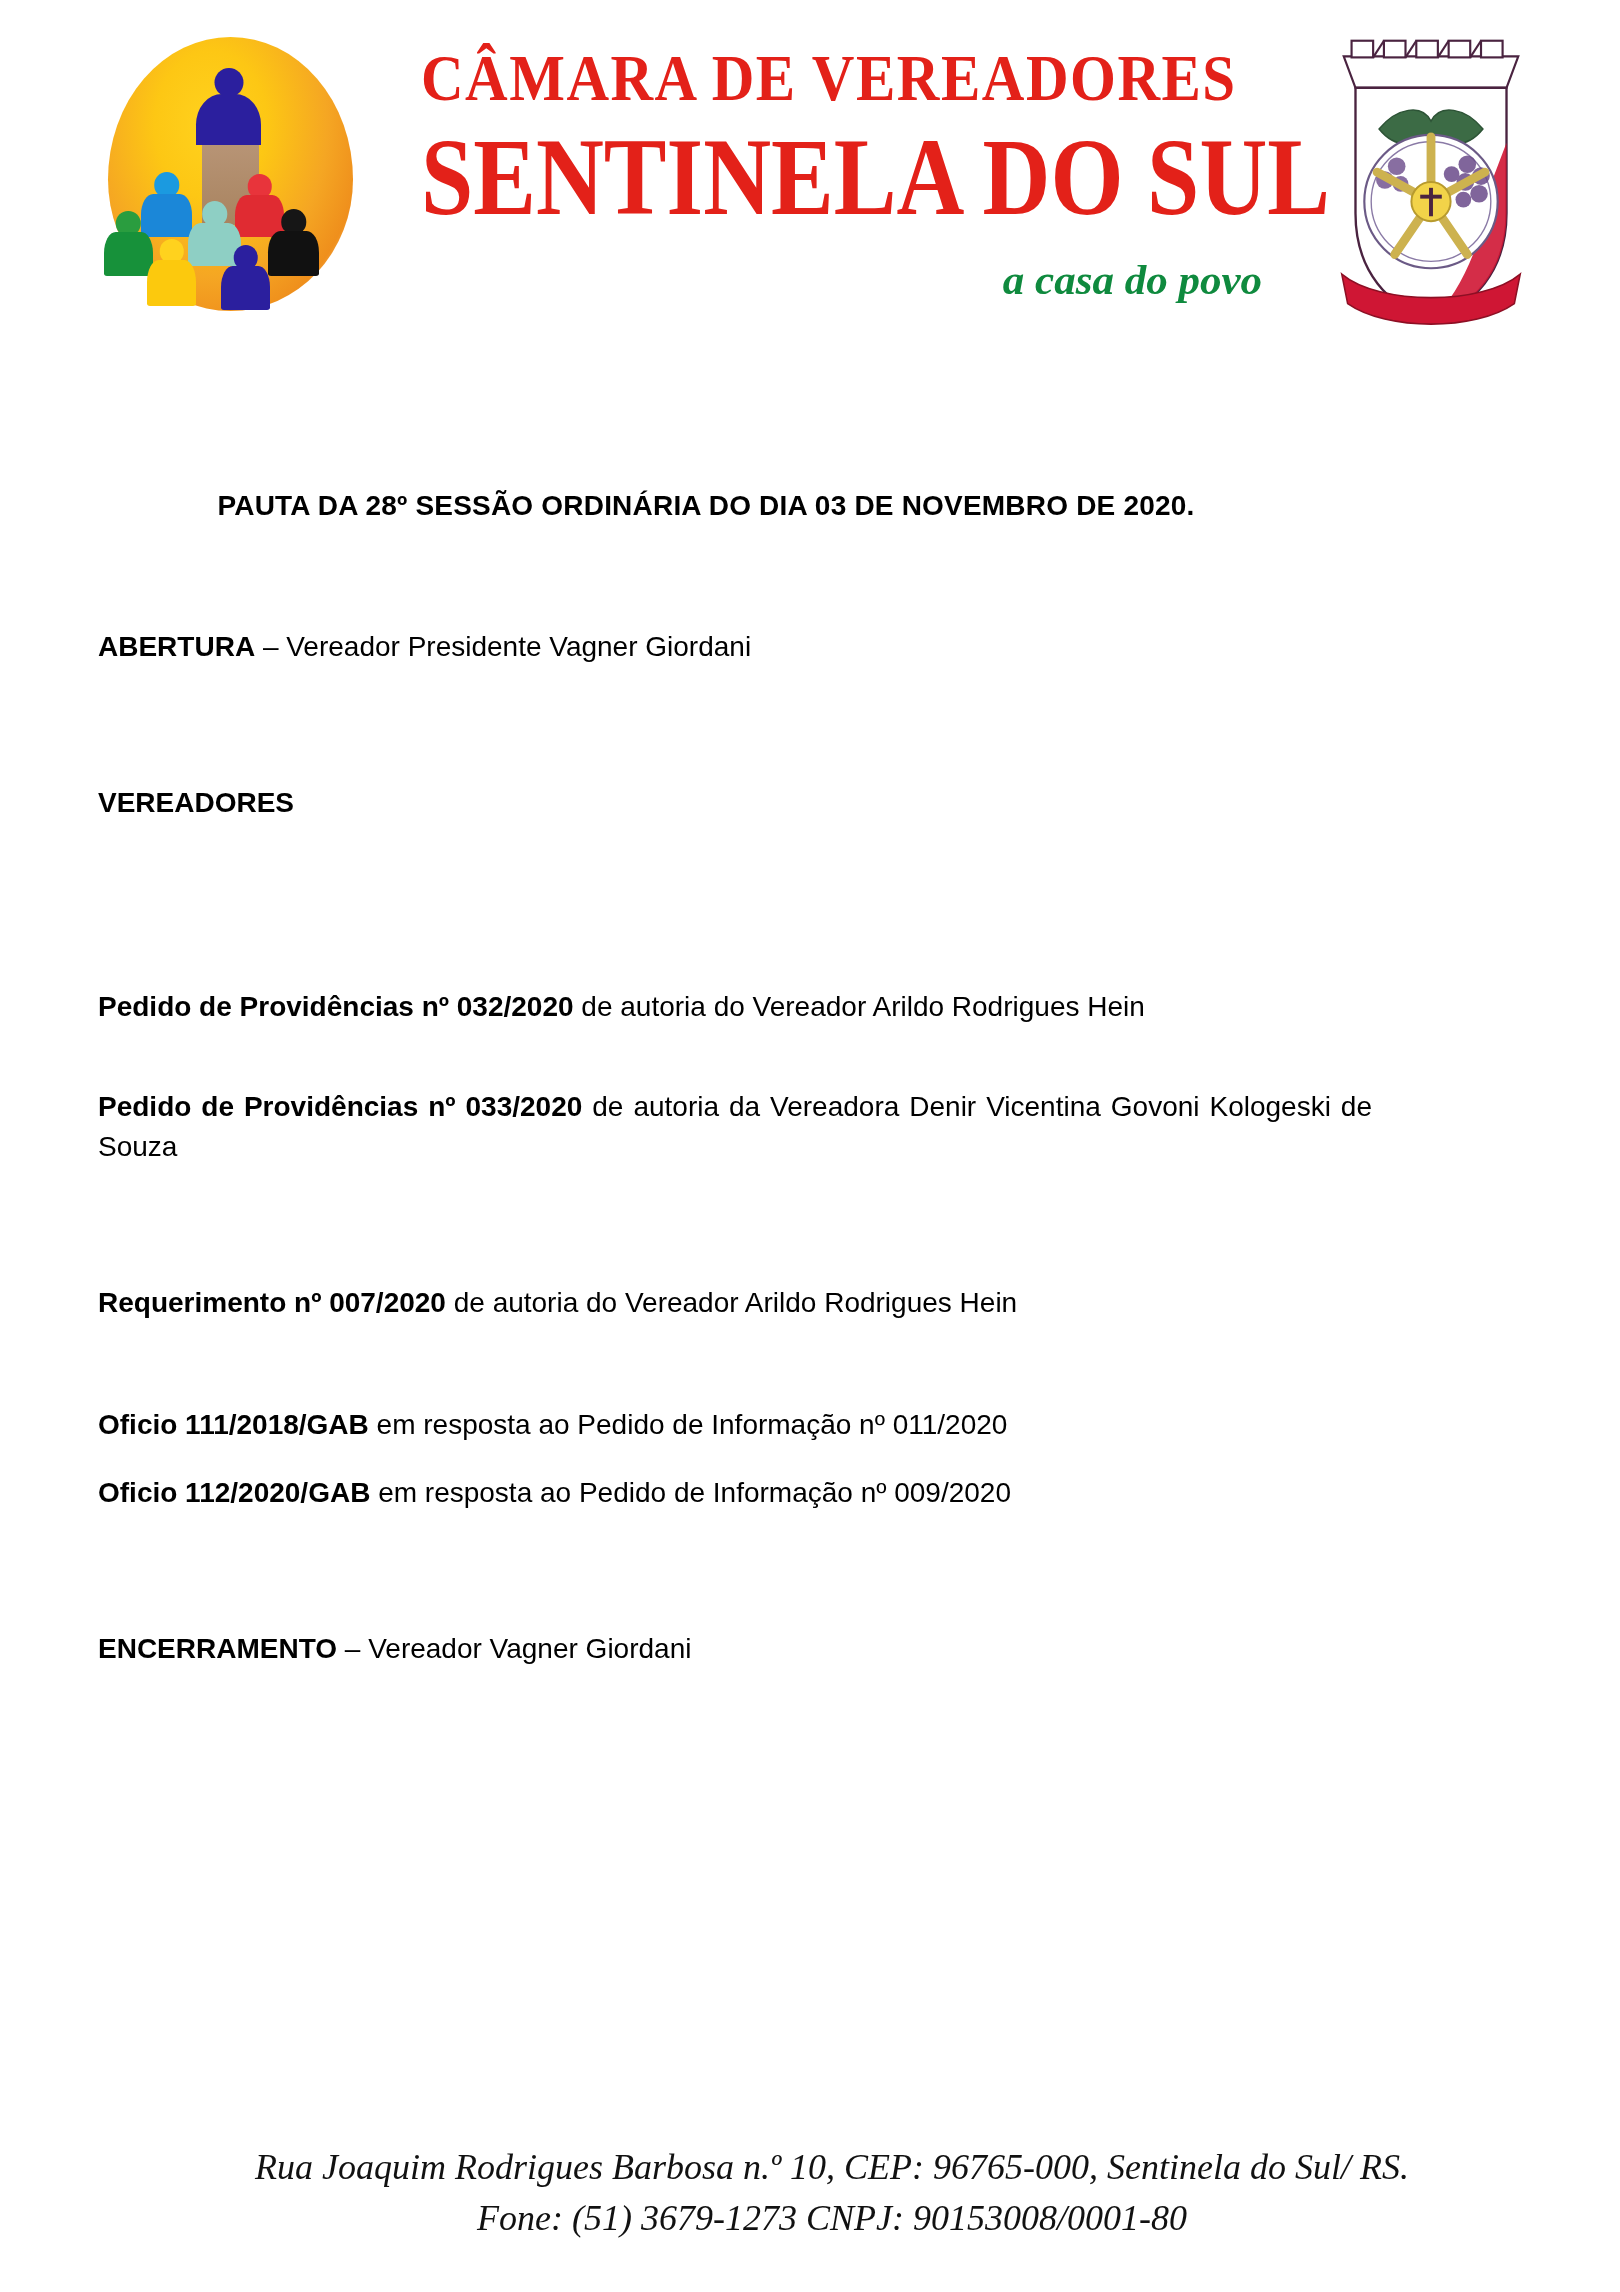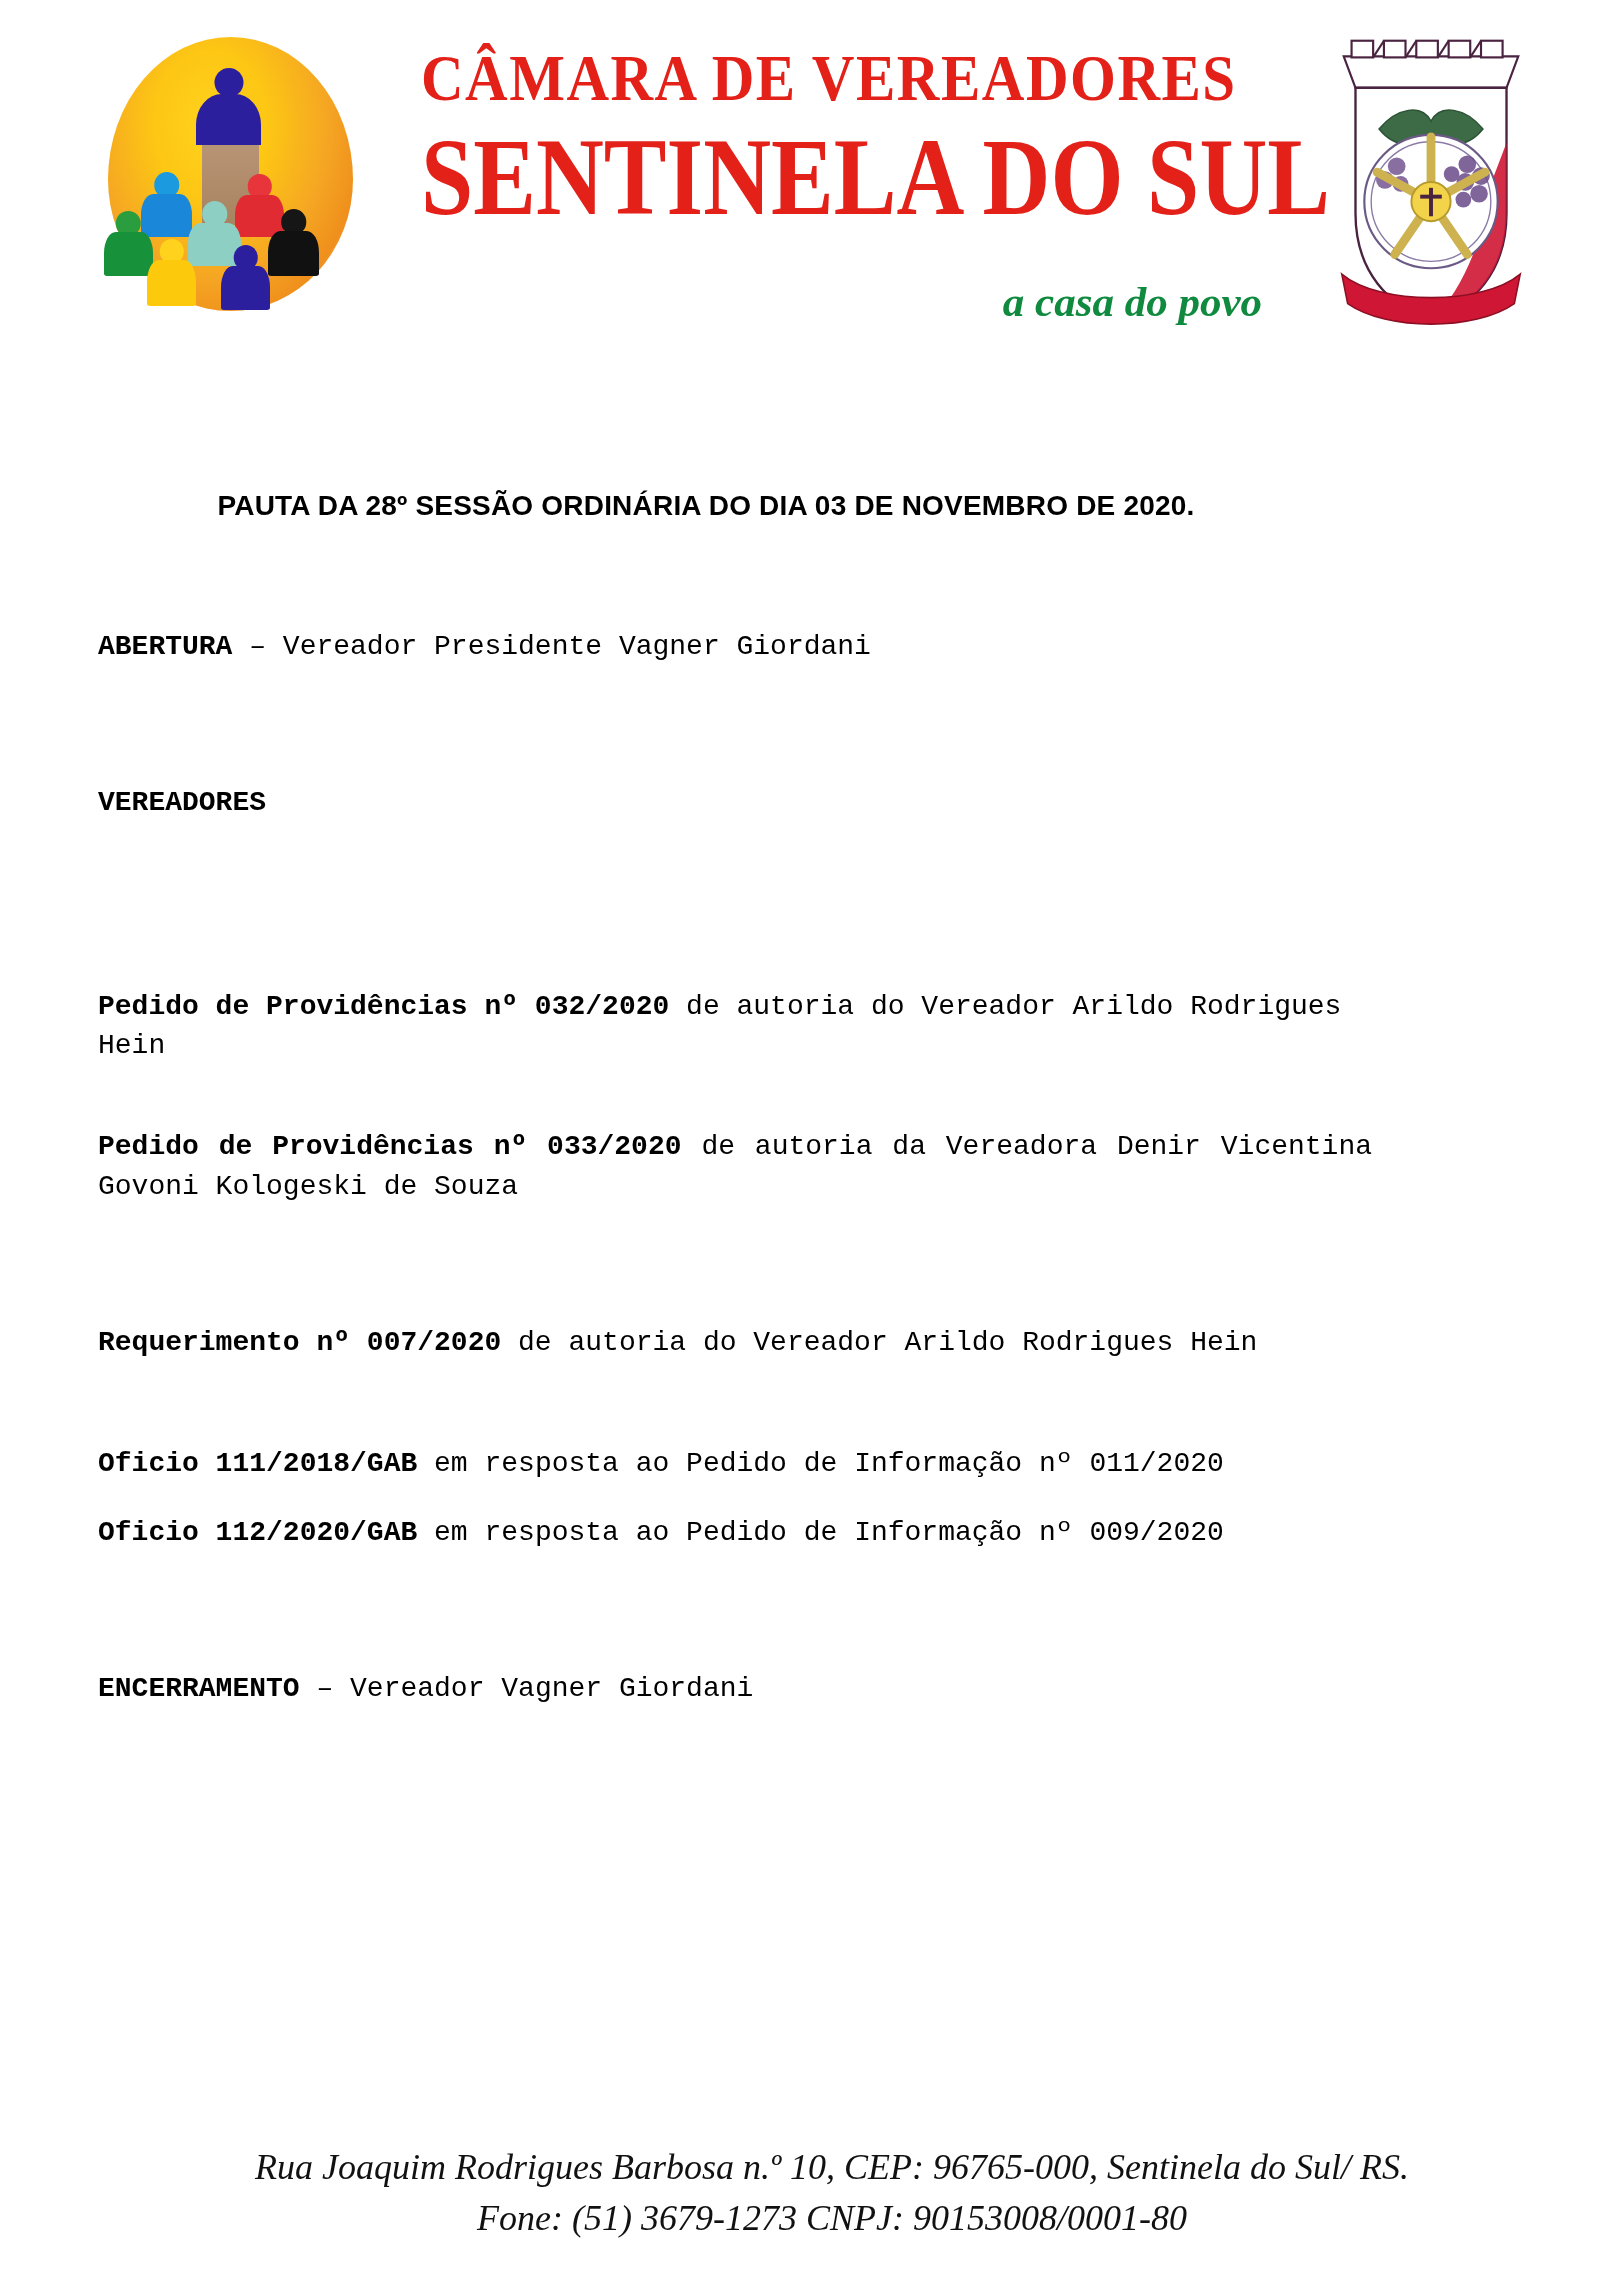--- a/index.html
+++ b/index.html
@@ -120,21 +120,21 @@
     transform-origin: left top;
   }
   .wm-tagline {
     font-family: "Liberation Serif", serif;
     font-weight: bold;
     font-style: italic;
     font-size: 43px;
     color: #0f8a3e;
     text-align: right;
     width: 841px;
-    margin-top: 61px;
+    margin-top: 39px;
     white-space: nowrap;
   }
 
   
   .coat-of-arms {
     position: absolute;
     left: 1328px;
     top: 27.4px;
     width: 206px;
     height: 304px;
@@ -154,21 +154,20 @@
     letter-spacing: 0.2px;
     color: #000;
   }
   .body-block {
     position: absolute;
     left: 98px;
     top: 627px;
     width: 1274px;
     font-size: 28px;
     line-height: 1.42;
-    font-family: Liberation Mono, monospace;
   }
   .para {
     margin: 0;
     text-align: left;
   }
   .para.justify { text-align: justify; }
   .para b { font-weight: bold; }
   .sp-xl { height: 116px; }
   .sp-lg { height: 82px; }
   .sp-md { height: 61px; }

